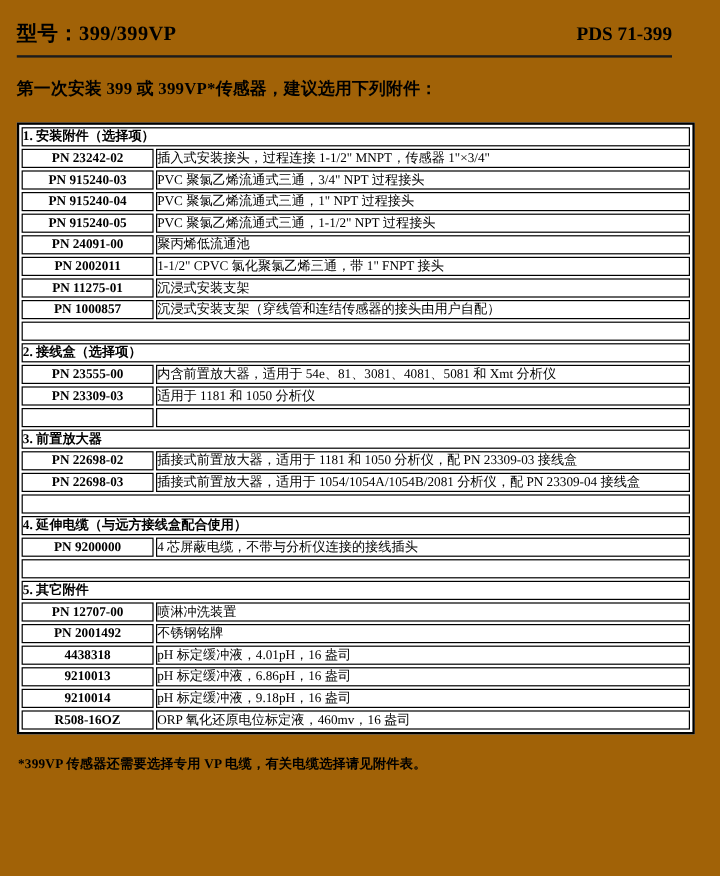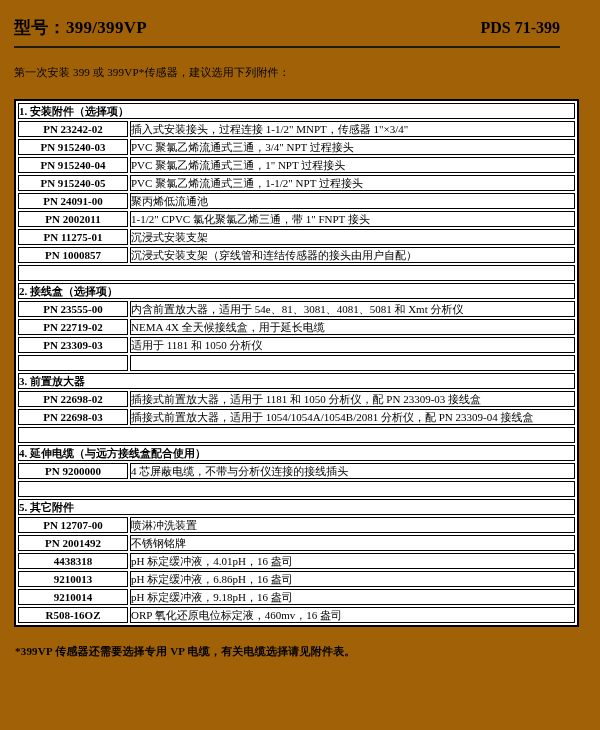--- a/index.html
+++ b/index.html
@@ -28,22 +28,22 @@
   .doc-number {
     font-size: 16px;
     font-weight: bold;
   }
   .header-rule {
     border-bottom: 2px solid #1c1c1c;
     margin-top: 7px;
     height: 0;
   }
   .intro {
-    font-size: 11px;
-    font-weight: normal;
+    font-size: 14px;
+    font-weight: bold;
     margin: 17px 0 0 0;
     letter-spacing: 0.2px;
   }
   table.acc-table {
     margin-top: 19px;
     width: 565px;
     table-layout: fixed;
     border: 2px solid #000;
     border-collapse: separate;
     border-spacing: 2px;
@@ -139,24 +139,20 @@
           <td class="sep-cell" colspan="2"></td>
         </tr>
         <tr>
           <td class="sec-title" colspan="2">2.  接线盒（选择项）</td>
         </tr>
         <tr>
           <td class="pn-cell">PN 23555-00</td>
           <td class="desc-cell">内含前置放大器，适用于 54e、81、3081、4081、5081 和 Xmt 分析仪</td>
         </tr>
         <tr>
-          <td class="pn-cell">PN 22719-02</td>
-          <td class="desc-cell">NEMA 4X 全天候接线盒，用于延长电缆</td>
-        </tr>
-        <tr>
           <td class="pn-cell">PN 23309-03</td>
           <td class="desc-cell">适用于 1181 和 1050 分析仪</td>
         </tr>
         <tr>
           <td class="sep-cell"></td>
           <td class="sep-cell"></td>
         </tr>
         <tr>
           <td class="sec-title" colspan="2">3.  前置放大器</td>
         </tr>

